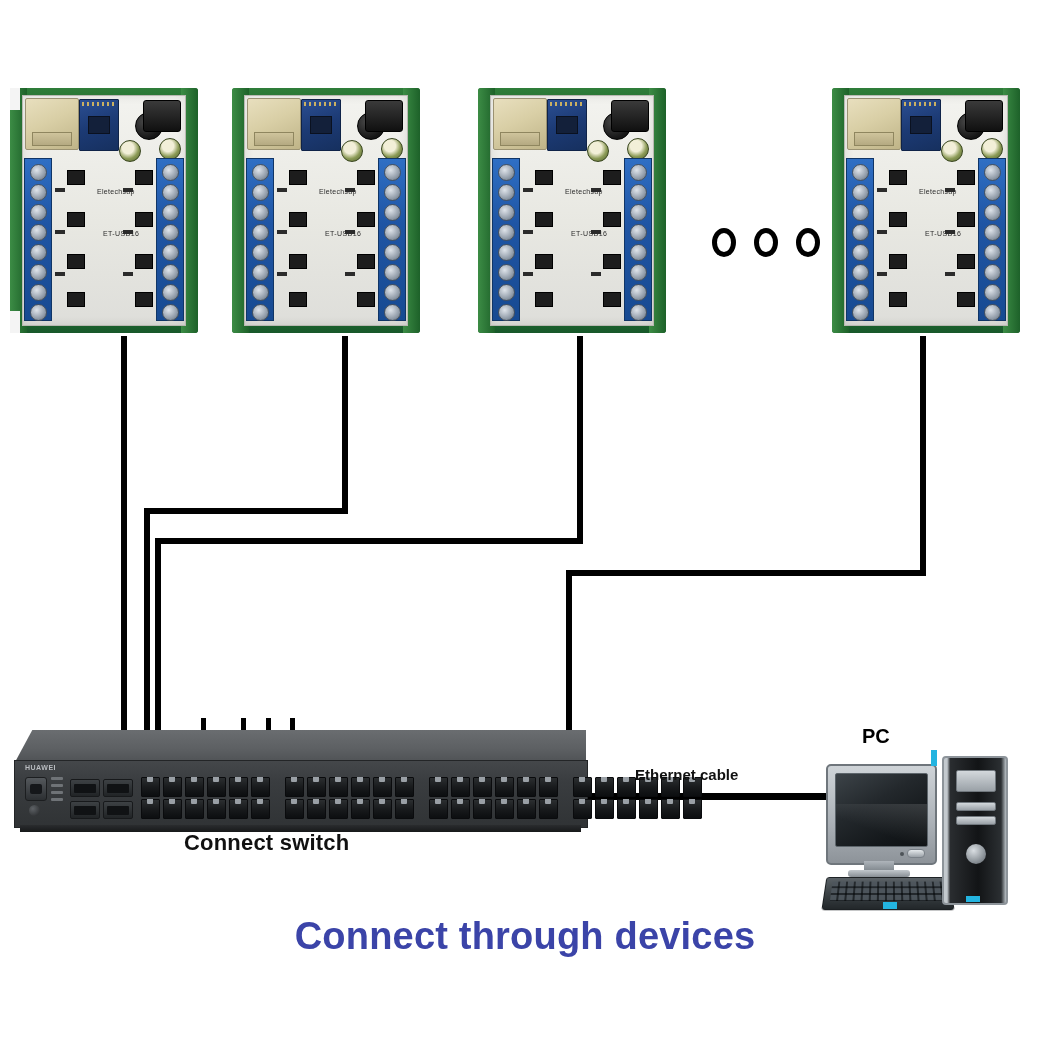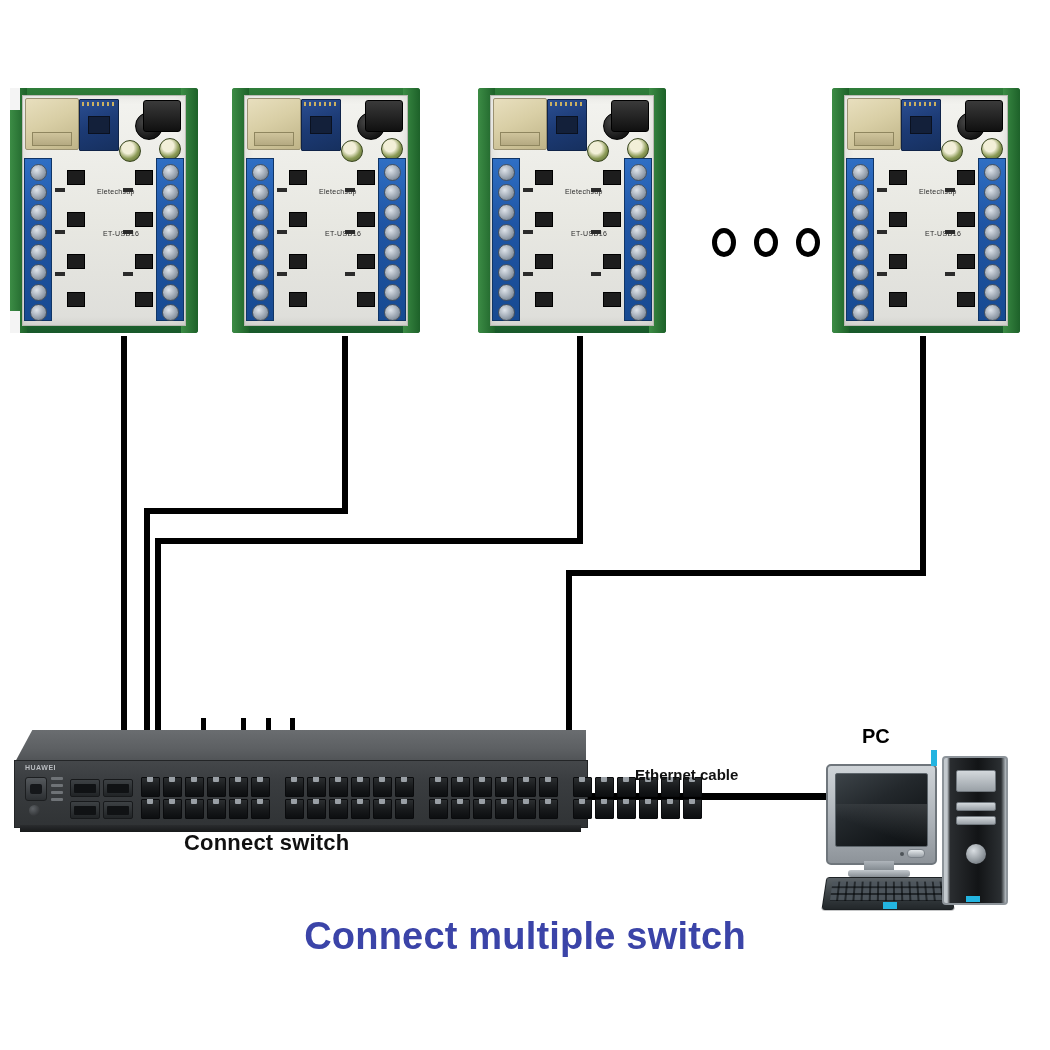--- a/index.html
+++ b/index.html
@@ -683,15 +683,15 @@
       <div class="bay b1"></div>
       <div class="bay b2"></div>
       <div class="bay b3"></div>
       <div class="power-btn"></div>
     </div>
     <div class="cyan" style="left:105px; top:0px; width:6px; height:16px;"></div>
     <div class="cyan" style="left:57px; top:152px; width:14px; height:7px;"></div>
     <div class="cyan" style="left:140px; top:146px; width:14px; height:6px;"></div>
   </div>
 
-  <div class="caption" style="top:912px;">Connect multiple switch</div>
+  <div class="caption" style="top:912px;">Connect through devices</div>
 
 </div>
 
 </body></html>

